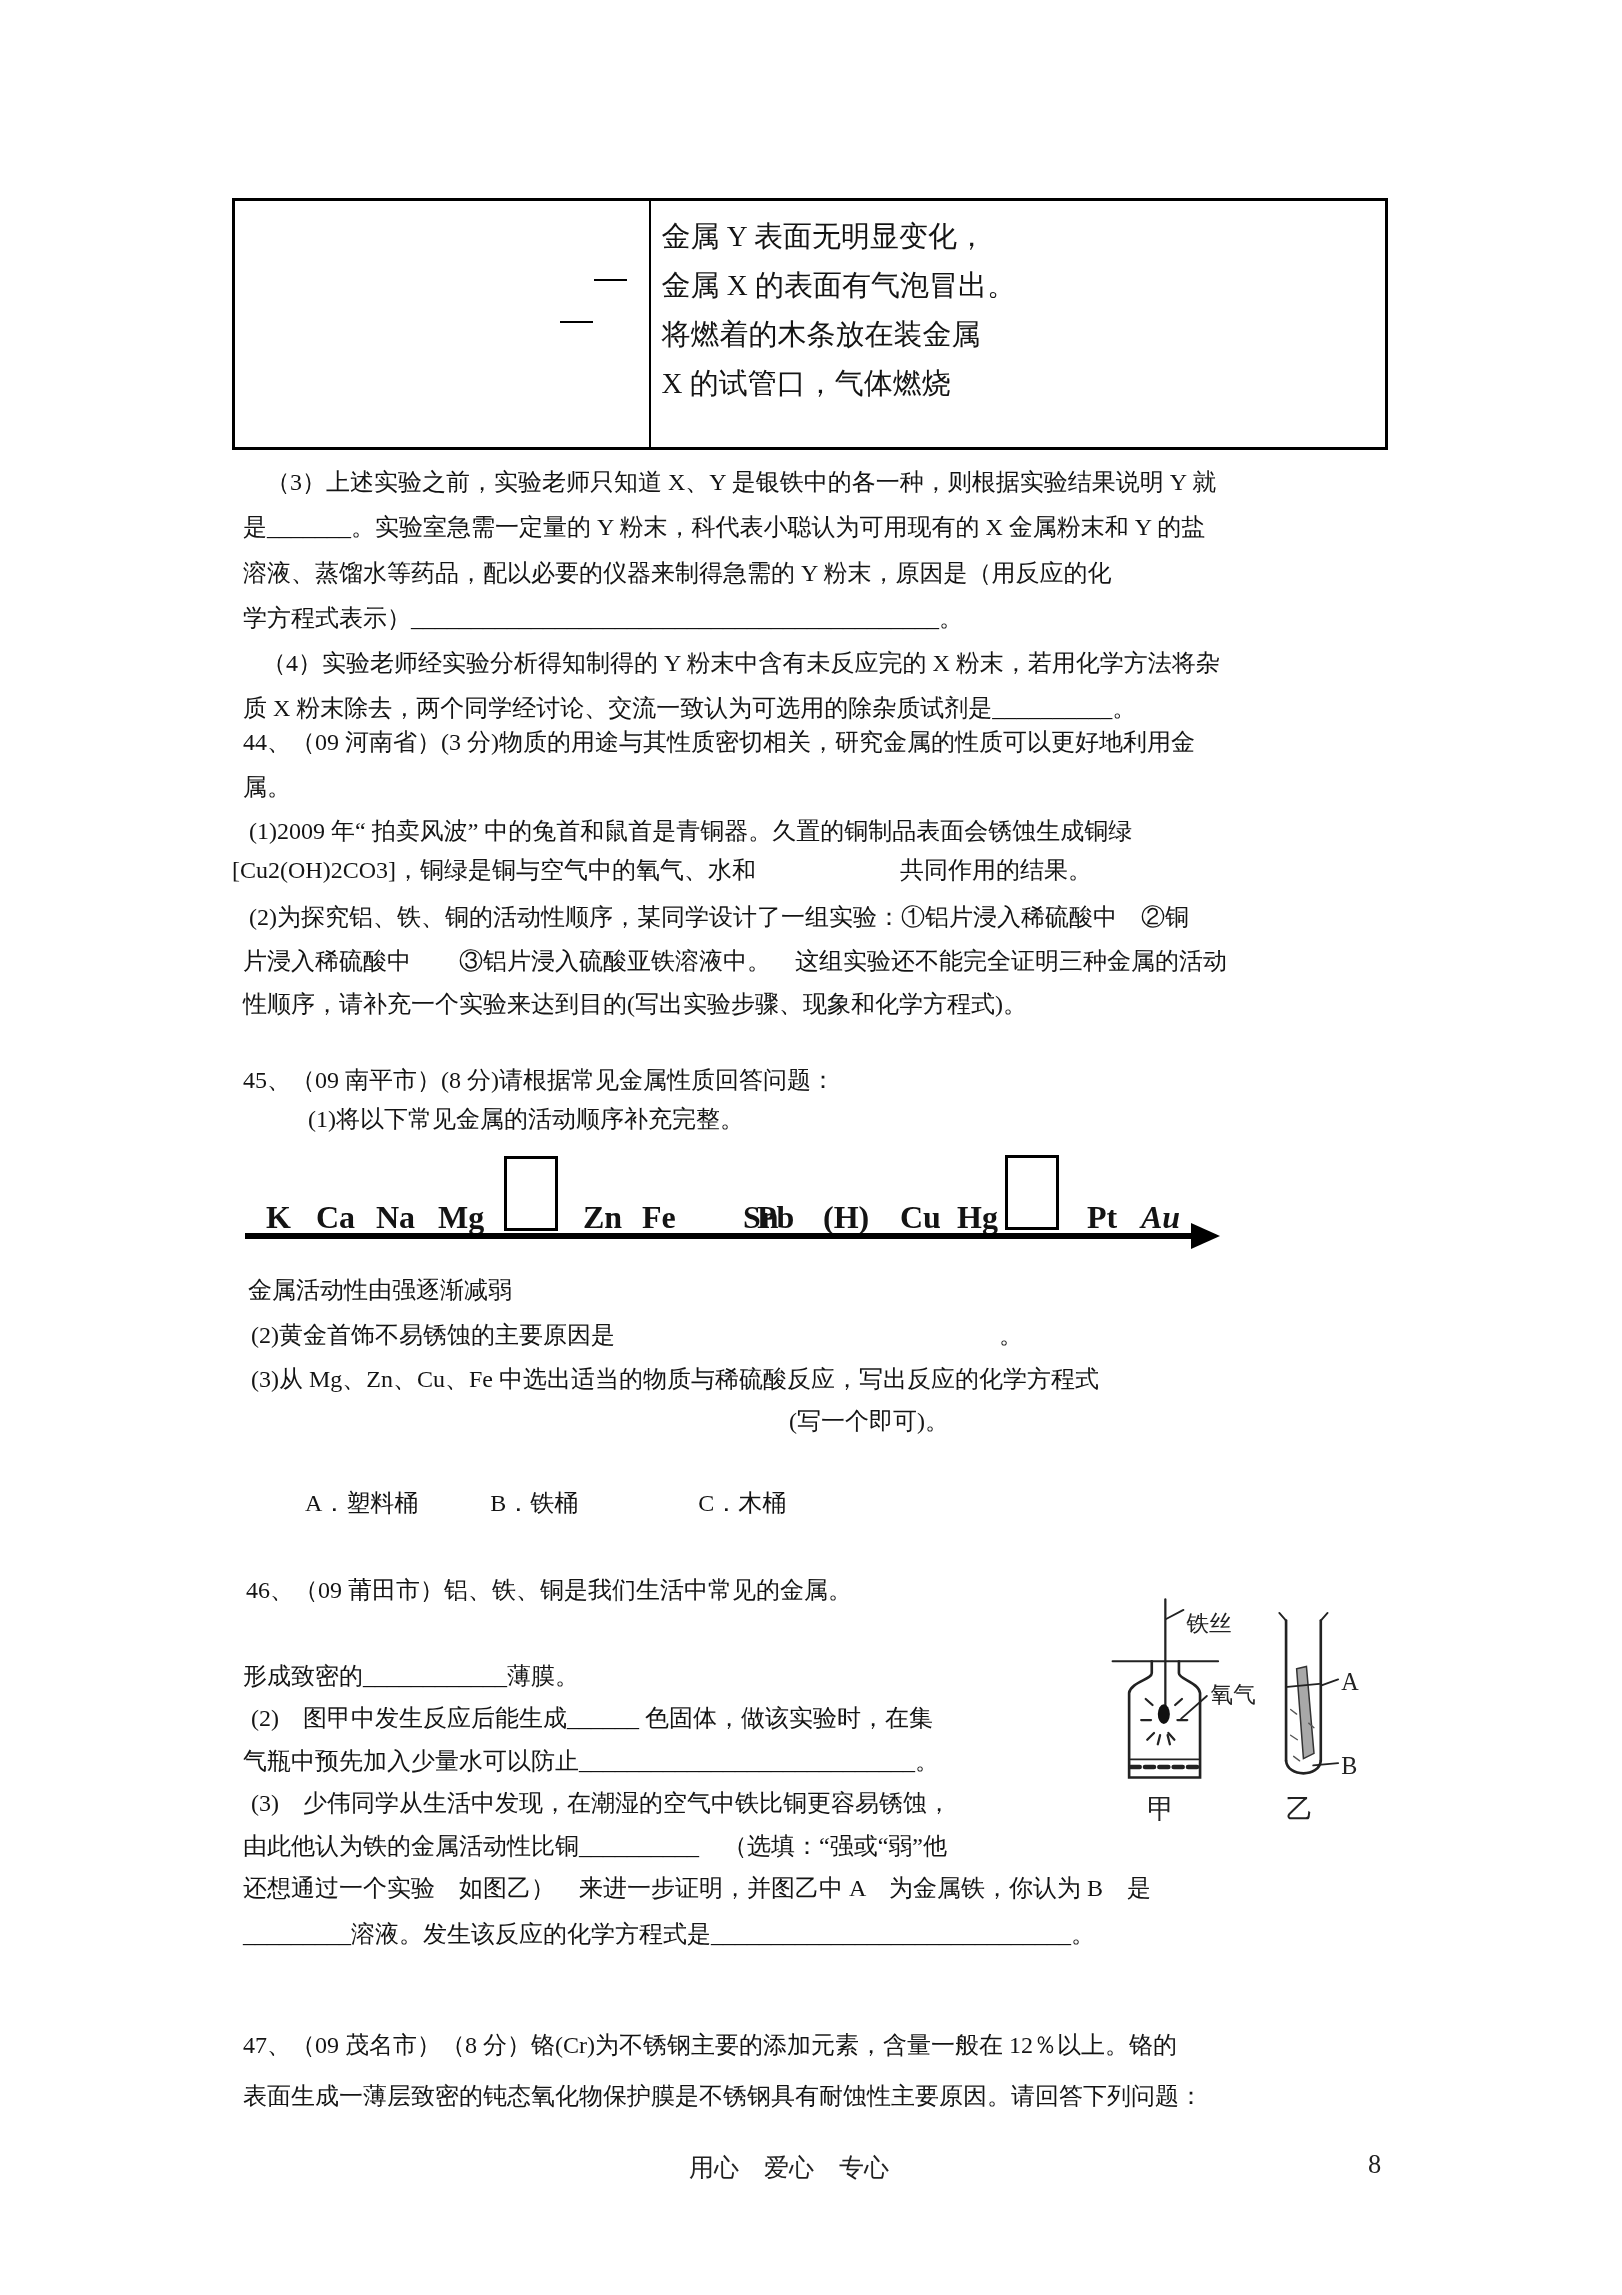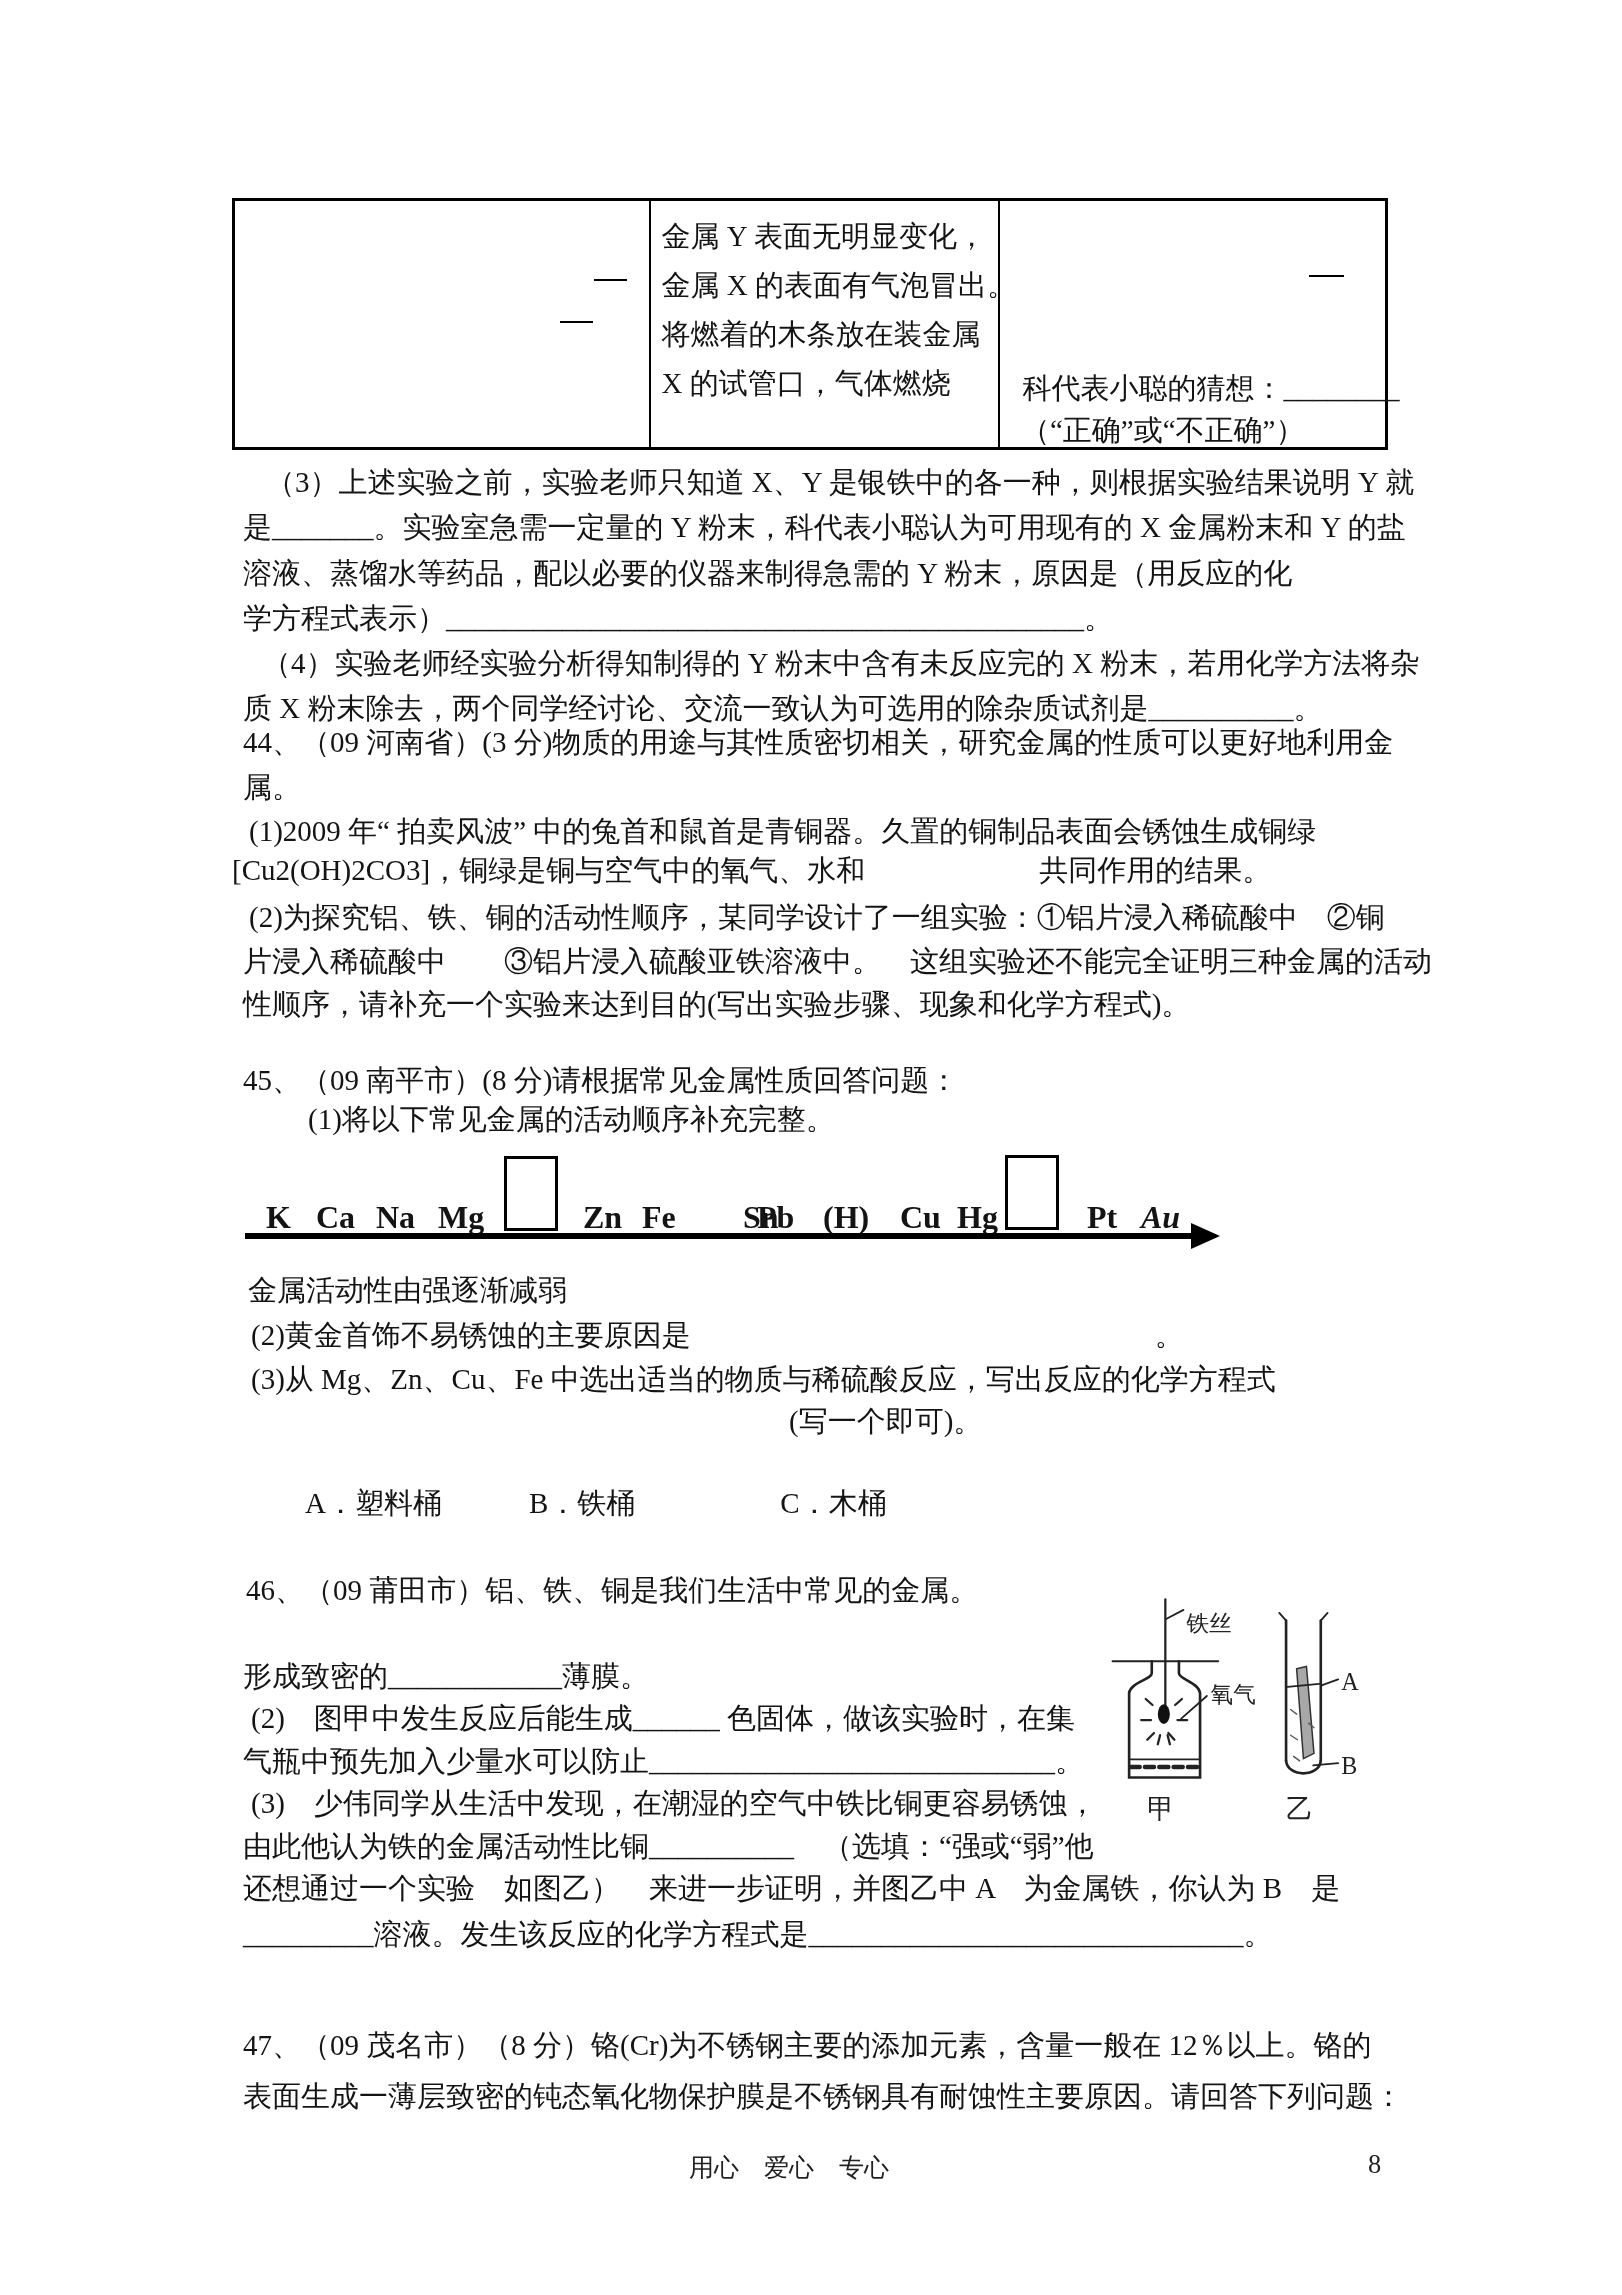--- a/index.html
+++ b/index.html
@@ -1,18 +1,18 @@
 <!DOCTYPE html>
 <html style="font-size:12px"><head>
 <meta charset="utf-8">
 <style>
   html,body{margin:0;padding:0;background:#fff;}
   #page{position:relative;width:1623px;height:2295px;background:#fff;overflow:hidden;
         font-family:"Liberation Serif","DejaVu Serif",serif;color:#141414;}
-  .ln{position:absolute;white-space:nowrap;font-size:29px;line-height:35px;}
+  .ln{position:absolute;white-space:nowrap;font-size:24px;line-height:35px;}
   
   .qtable{position:absolute;left:232px;top:198px;width:1150px;height:246px;
           border:3px solid #000;display:grid;grid-template-columns:414px 349px auto;}
   .qtable .cell{position:relative;font-size:29px;}
   .qtable .c2,.qtable .c3{border-left:2.3px solid #000;}
   .c2-lines{padding:10.6px 0 0 10.6px;line-height:49px;white-space:nowrap;}
   .dash{position:absolute;height:0;border-top:2.3px solid #000;}
   .c3 .t{position:absolute;white-space:nowrap;}
   
   .el{position:absolute;top:1199px;font-size:32px;font-weight:bold;white-space:nowrap;}
@@ -35,25 +35,20 @@
       <div class="dash" style="left:359px;top:78px;width:33px;"></div>
       <div class="dash" style="left:325px;top:120px;width:33px;"></div>
     </div>
     <div class="cell c2">
       <div class="c2-lines">
         <div>金属 Y 表面无明显变化，</div>
         <div>金属 X 的表面有气泡冒出。</div>
         <div>将燃着的木条放在装金属</div>
         <div>X 的试管口，气体燃烧</div>
       </div>
-    </div>
-    <div class="cell c3">
-      <div class="dash" style="left:309px;top:74px;width:35px;"></div>
-      <div class="t" style="left:22.6px;top:168px;">科代表小聪的猜想：________</div>
-      <div class="t" style="left:21px;top:210px;">（“正确”或“不正确”）</div>
     </div>
   </div>
 
   <div class="ln" style="left:266px;top:465px;">（3）上述实验之前，实验老师只知道 X、Y 是银铁中的各一种，则根据实验结果说明 Y 就</div>
   <div class="ln" style="left:243px;top:510px;">是_______。实验室急需一定量的 Y 粉末，科代表小聪认为可用现有的 X 金属粉末和 Y 的盐</div>
   <div class="ln" style="left:243px;top:556px;">溶液、蒸馏水等药品，配以必要的仪器来制得急需的 Y 粉末，原因是（用反应的化</div>
   <div class="ln" style="left:243px;top:601px;">学方程式表示）____________________________________________。</div>
   <div class="ln" style="left:262px;top:646px;">（4）实验老师经实验分析得知制得的 Y 粉末中含有未反应完的 X 粉末，若用化学方法将杂</div>
   <div class="ln" style="left:243px;top:691px;">质 X 粉末除去，两个同学经讨论、交流一致认为可选用的除杂质试剂是__________。</div>
 

